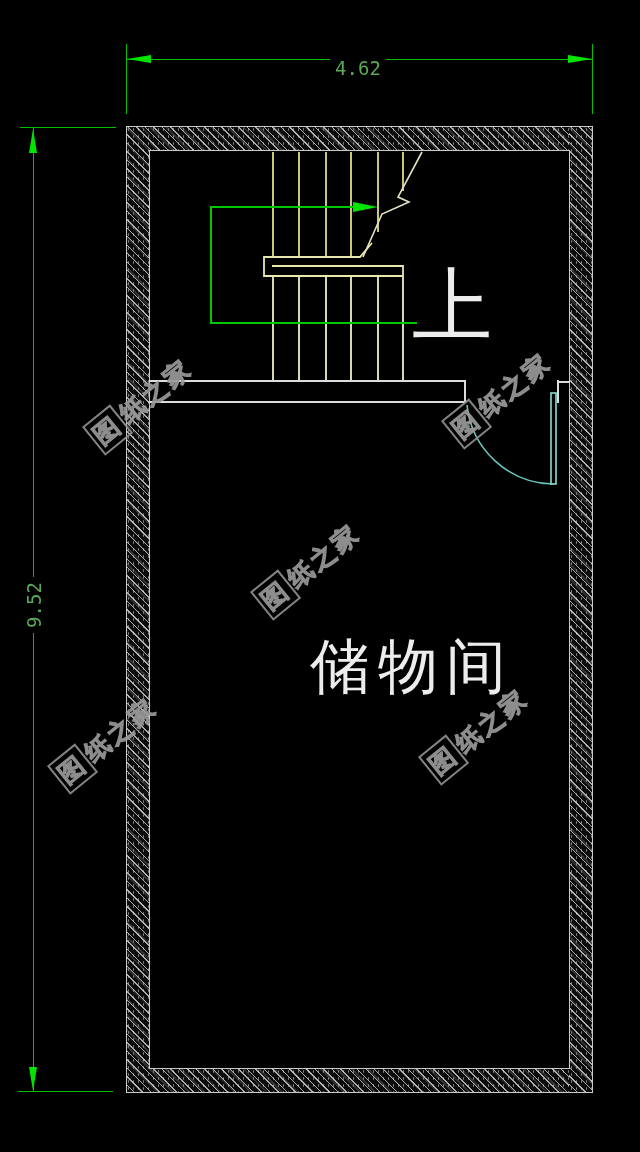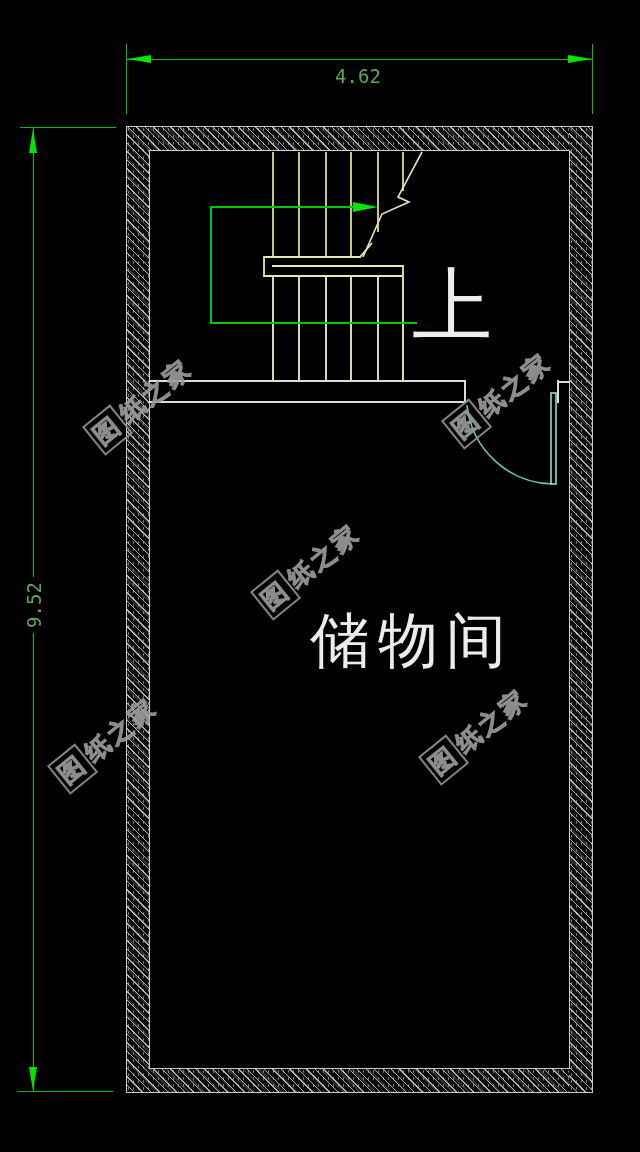--- a/index.html
+++ b/index.html
@@ -60,21 +60,21 @@
   <div class="abs wall" style="left:126px;top:126px;width:24px;height:967px;"></div>
   <div class="abs wall" style="left:569px;top:126px;width:24px;height:967px;"></div>
   <div class="abs outline" style="left:126px;top:126px;width:467px;height:967px;"></div>
   <div class="abs outline" style="left:149px;top:150px;width:421px;height:919px;"></div>
 
   <div class="abs gline" style="left:126px;top:44px;width:1px;height:70px;"></div>
   <div class="abs gline" style="left:592px;top:44px;width:1px;height:70px;"></div>
   <div class="abs gline" style="left:126px;top:59px;width:467px;height:1px;"></div>
   <div class="abs arr arr-left" style="left:127px;top:55px;"></div>
   <div class="abs arr arr-right" style="left:568px;top:55px;"></div>
-  <div class="abs dimtxt" style="left:358px;top:76px;transform:translate(-50%,-50%);">4.62</div>
+  <div class="abs dimtxt" style="left:358px;top:68px;transform:translate(-50%,-50%);">4.62</div>
 
   <div class="abs gline" style="left:20px;top:127px;width:96px;height:1px;"></div>
   <div class="abs gline" style="left:18px;top:1091px;width:95px;height:1px;"></div>
   <div class="abs gline" style="left:33px;top:128px;width:1px;height:964px;"></div>
   <div class="abs arr arr-up" style="left:29px;top:129px;"></div>
   <div class="abs arr arr-down" style="left:29px;top:1067px;"></div>
   <div class="abs dimtxt" style="left:34px;top:605px;transform:translate(-50%,-50%) rotate(-90deg);">9.52</div>
 
   <div class="abs tread-top" style="left:272px;top:152px;height:105px;"></div>
   <div class="abs tread-top" style="left:298px;top:152px;height:105px;"></div>
@@ -102,21 +102,21 @@
   <div class="abs arr arr-right" style="left:353px;top:202px;border-top-width:5px;border-bottom-width:5px;border-left-width:25px;"></div>
 
   <svg width="640" height="1152" viewBox="0 0 640 1152">
     <polyline points="422,152 398,197 409,202 382,214 363,257" fill="none" stroke="#e3e3c4" stroke-width="1.6"></polyline>
     <path d="M372,243 L360,257 L264,257 L264,276 L403,276 L403,266 L272,266" fill="none" stroke="#e8e7ae" stroke-width="1.8"></path>
     <path d="M467,405 A88,88 0 0 0 553,484" fill="none" stroke="#69c4bc" stroke-width="1.6"></path>
     <rect x="551" y="393" width="5" height="91" fill="#000" stroke="#8adcd4" stroke-width="1.6"></rect>
   </svg>
 
   <div class="abs up-label" style="left:452px;top:306px;">上</div>
-  <div class="abs room-label" style="left:412px;top:641px;text-align:right;">储物间</div>
+  <div class="abs room-label" style="left:412px;top:667px;text-align:right;">储物间</div>
 
   <div class="abs wm" style="left:141px;top:403px;">
     <span class="boxed">图</span><span>纸之家</span>
   </div>
   <div class="abs wm" style="left:500px;top:397px;">
     <span class="boxed">图</span><span>纸之家</span>
   </div>
   <div class="abs wm" style="left:309px;top:568px;">
     <span class="boxed">图</span><span>纸之家</span>
   </div>

